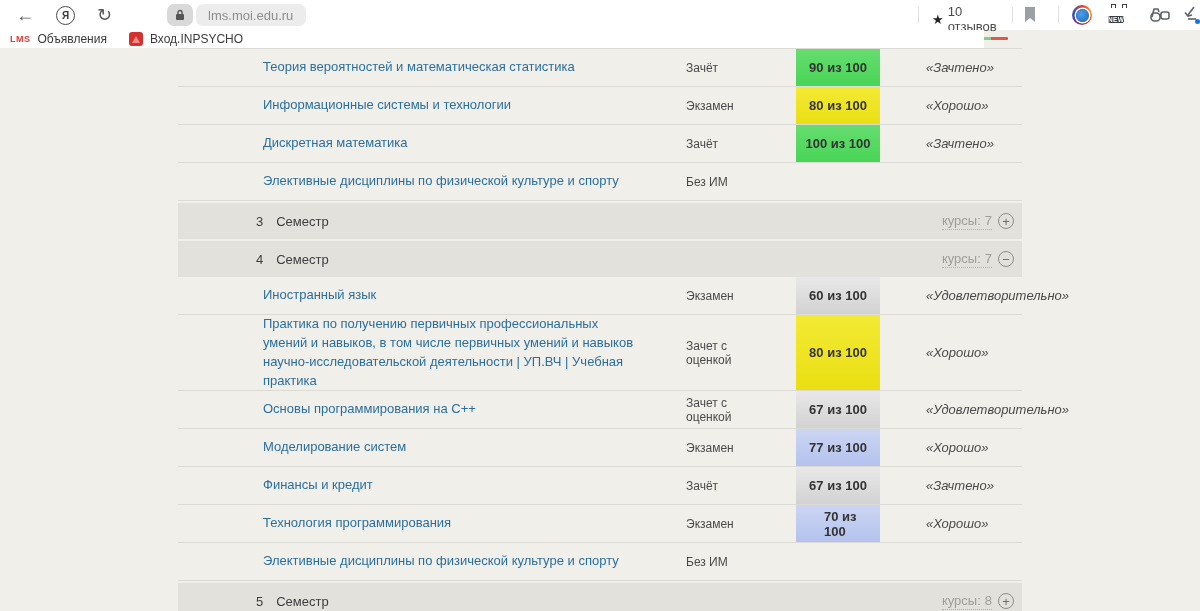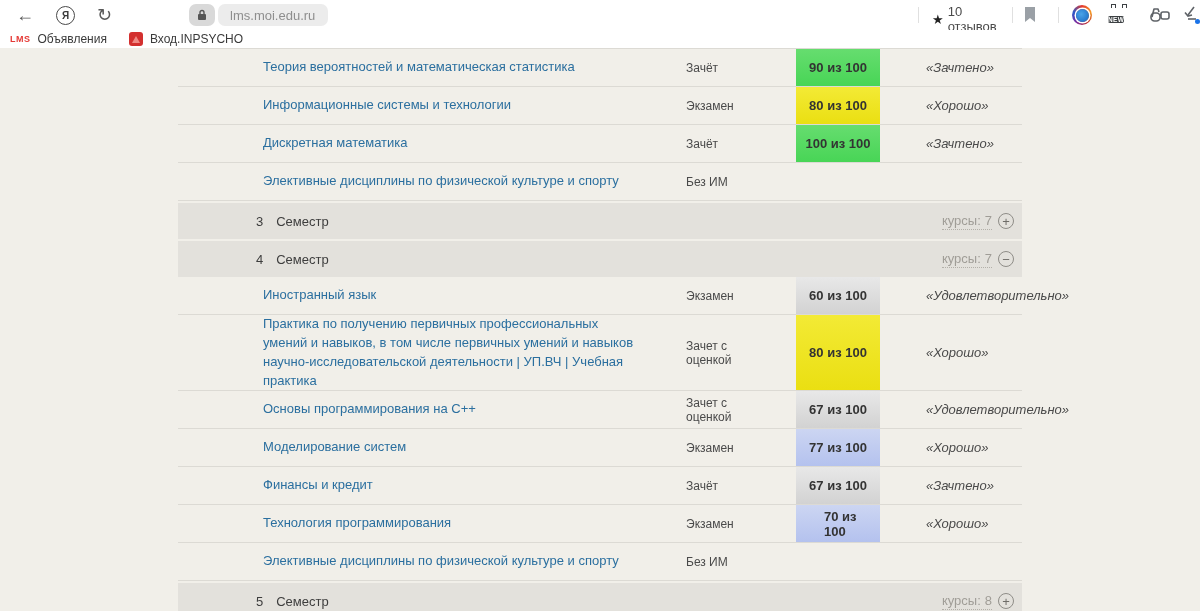--- a/index.html
+++ b/index.html
@@ -17,21 +17,21 @@
     display:flex; align-items:center;
   }
   .nav-icon { color:#5a5a5a; font-size:17px; line-height:1; margin-left:16px; cursor:pointer; }
   .back-arrow { font-size:18px; }
   .ya-circle {
     width:19px; height:19px; border:1.6px solid #4a4a4a; border-radius:50%;
     display:flex; align-items:center; justify-content:center;
     font-size:10px; font-weight:bold; color:#3a3a3a; margin-left:22px;
   }
   .refresh { margin-left:22px; font-size:18px; }
-  .addr-wrap { display:flex; align-items:center; margin-left:36px;padding-left:41px; }
+  .addr-wrap { display:flex; align-items:center; margin-left:14px;padding-left:41px; }
   .lock-chip {
     width:26px; height:22px; background:#d9d9d9; border-radius:7px;
     display:flex; align-items:center; justify-content:center; margin-right:3px;
   }
   .url-chip {
     height:22px; background:#ececec; border-radius:7px;
     display:flex; align-items:center; padding:0 12px;
     font-size:13px; color:#8e8e8e; min-width:110px;
   }
   .page-title {
@@ -64,21 +64,21 @@
     font-size:6.5px; font-weight:bold; text-align:center; height:11px; line-height:11px;
     letter-spacing:.3px;
   }
   .glasses { position:absolute; left:1148px; top:6px; }
   .dl { position:absolute; left:1184px; top:6px; width:16px; height:18px; }
   .dl .dot { position:absolute; right:0; bottom:0; width:5px; height:5px; border-radius:50%;
     background:var(--download_dot_blue,#1a73e8); }
 
   
   .bmbar {
-    position:absolute; top:30px; left:0; width:1200px; height:18px;
+    position:absolute; top:30px; left:0; width:984px; height:18px;
     background:#fff; display:flex; align-items:center; font-size:12px; color:#3a3a3a;
   }
   .bm { display:flex; align-items:center; margin-left:10px; cursor:pointer; }
   .bm + .bm { margin-left:22px; }
   .lms-glyph { color:var(--lms_red,#e53935); font-weight:bold; font-size:9px; letter-spacing:.5px; margin-right:7px; }
   .crest-glyph {
     width:14px; height:14px; border-radius:3px; background:var(--crest_red,#d3302f);
     margin-right:7px; position:relative;
   }
   .crest-glyph::after {

